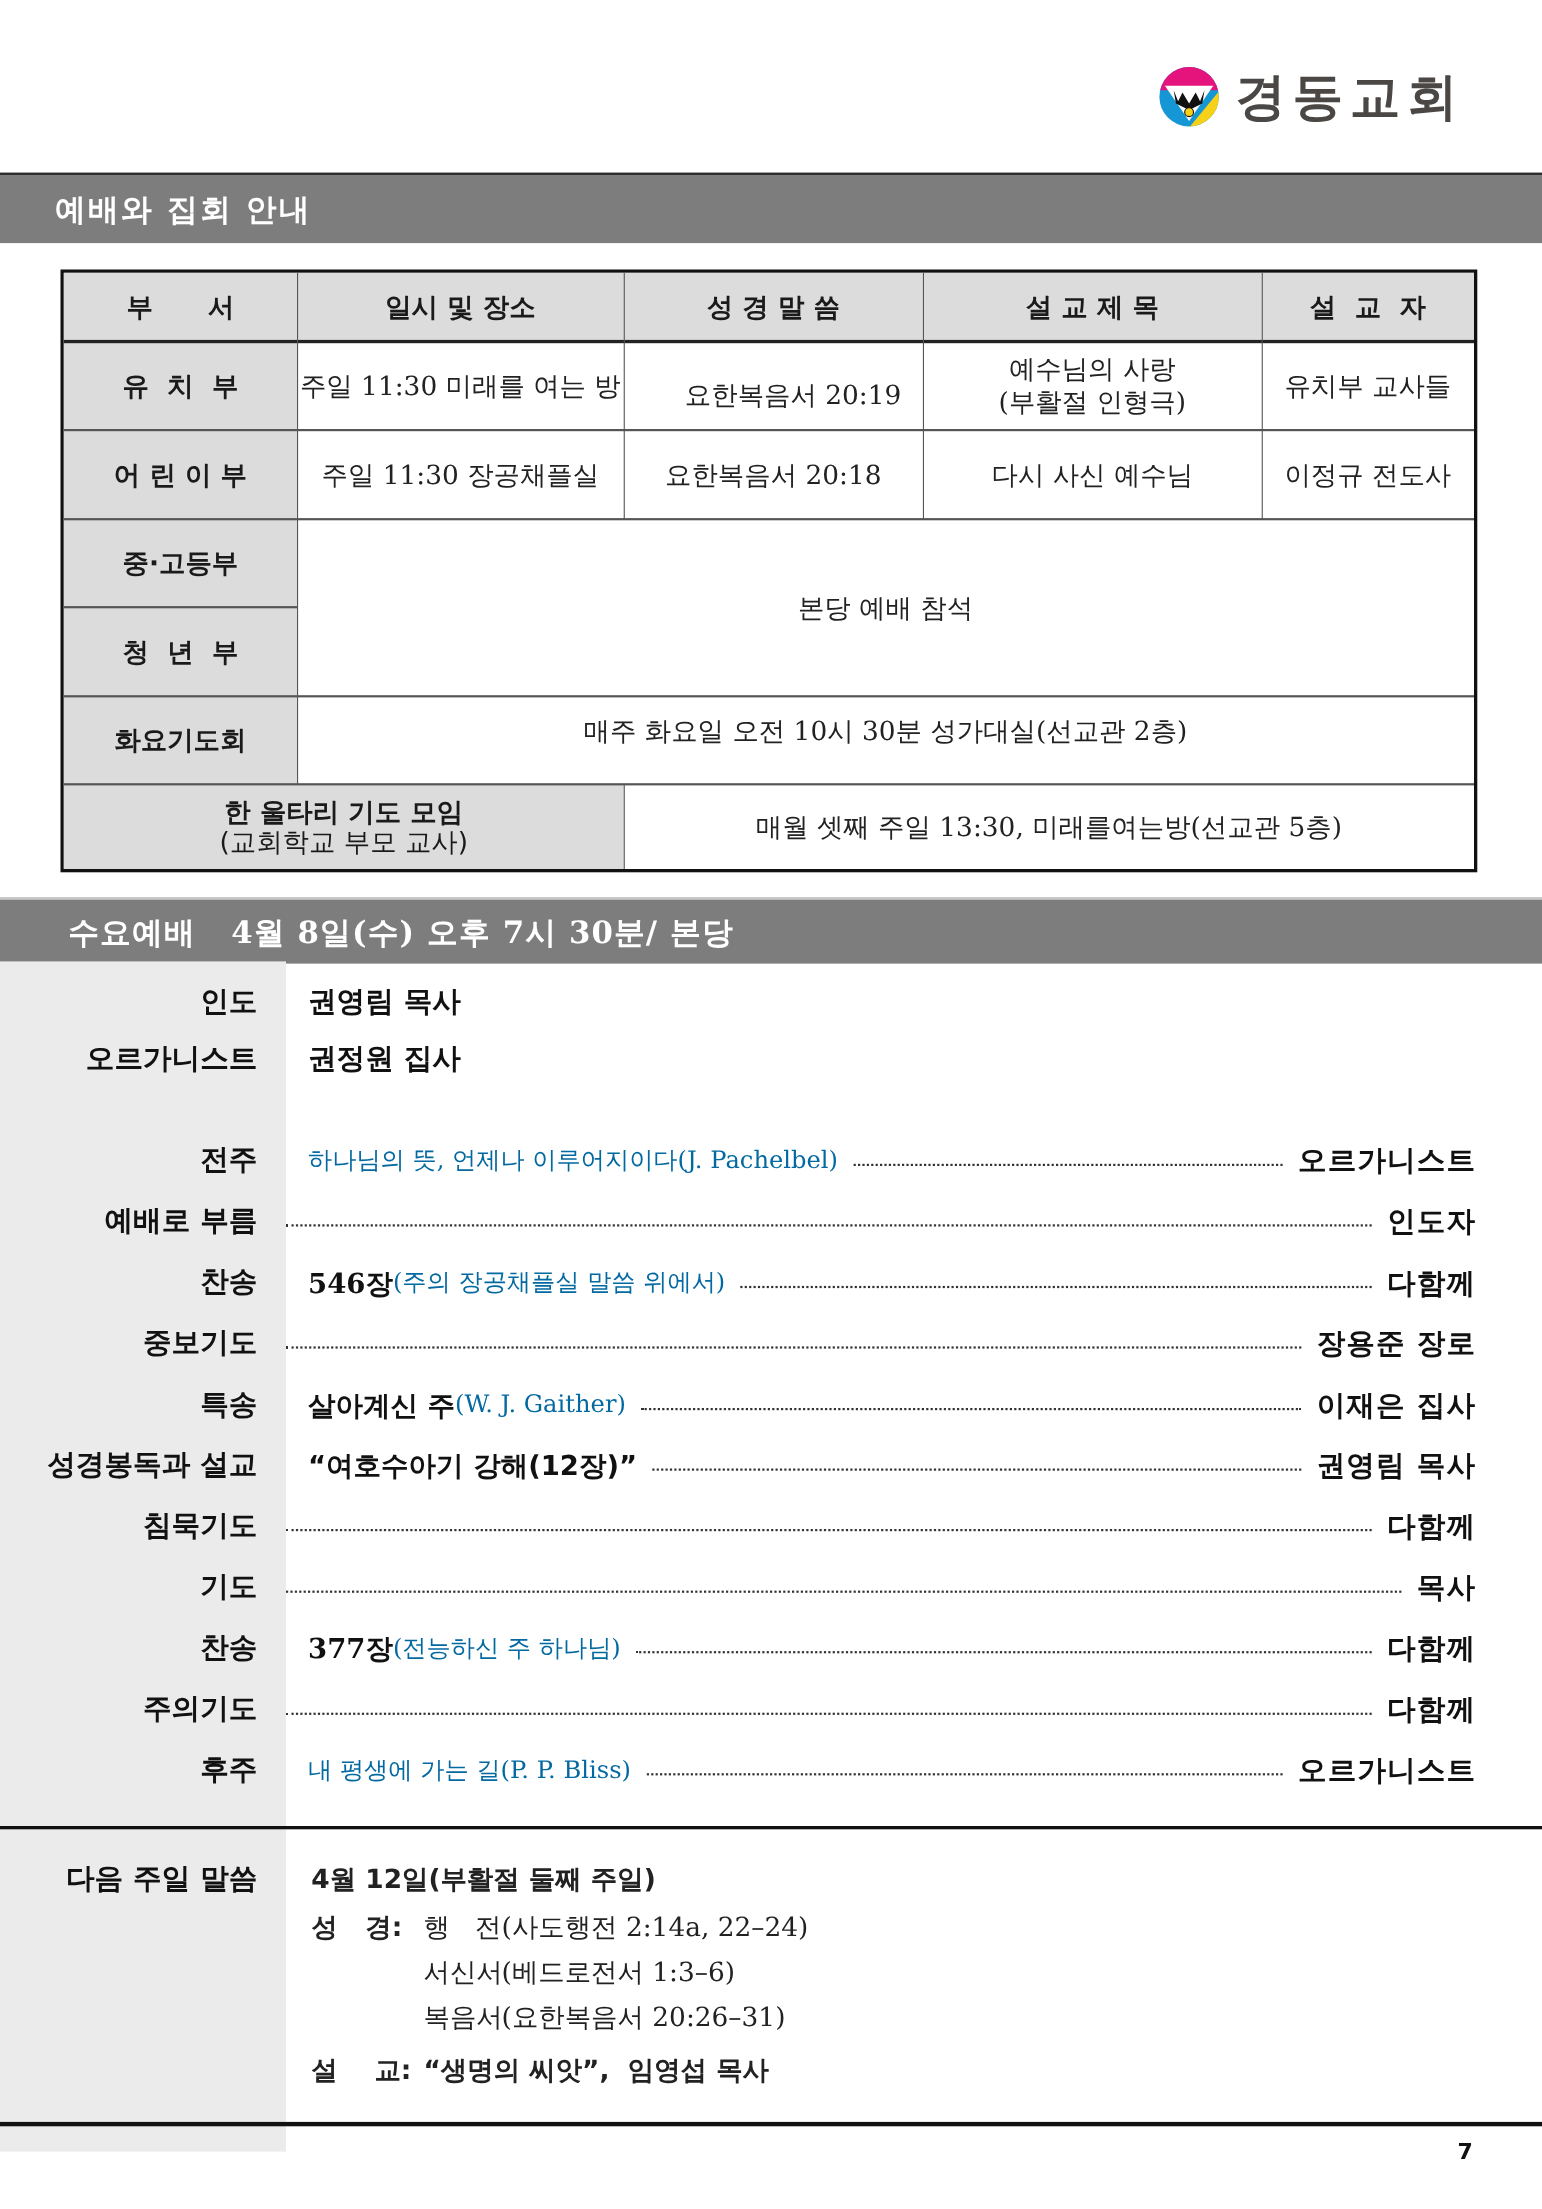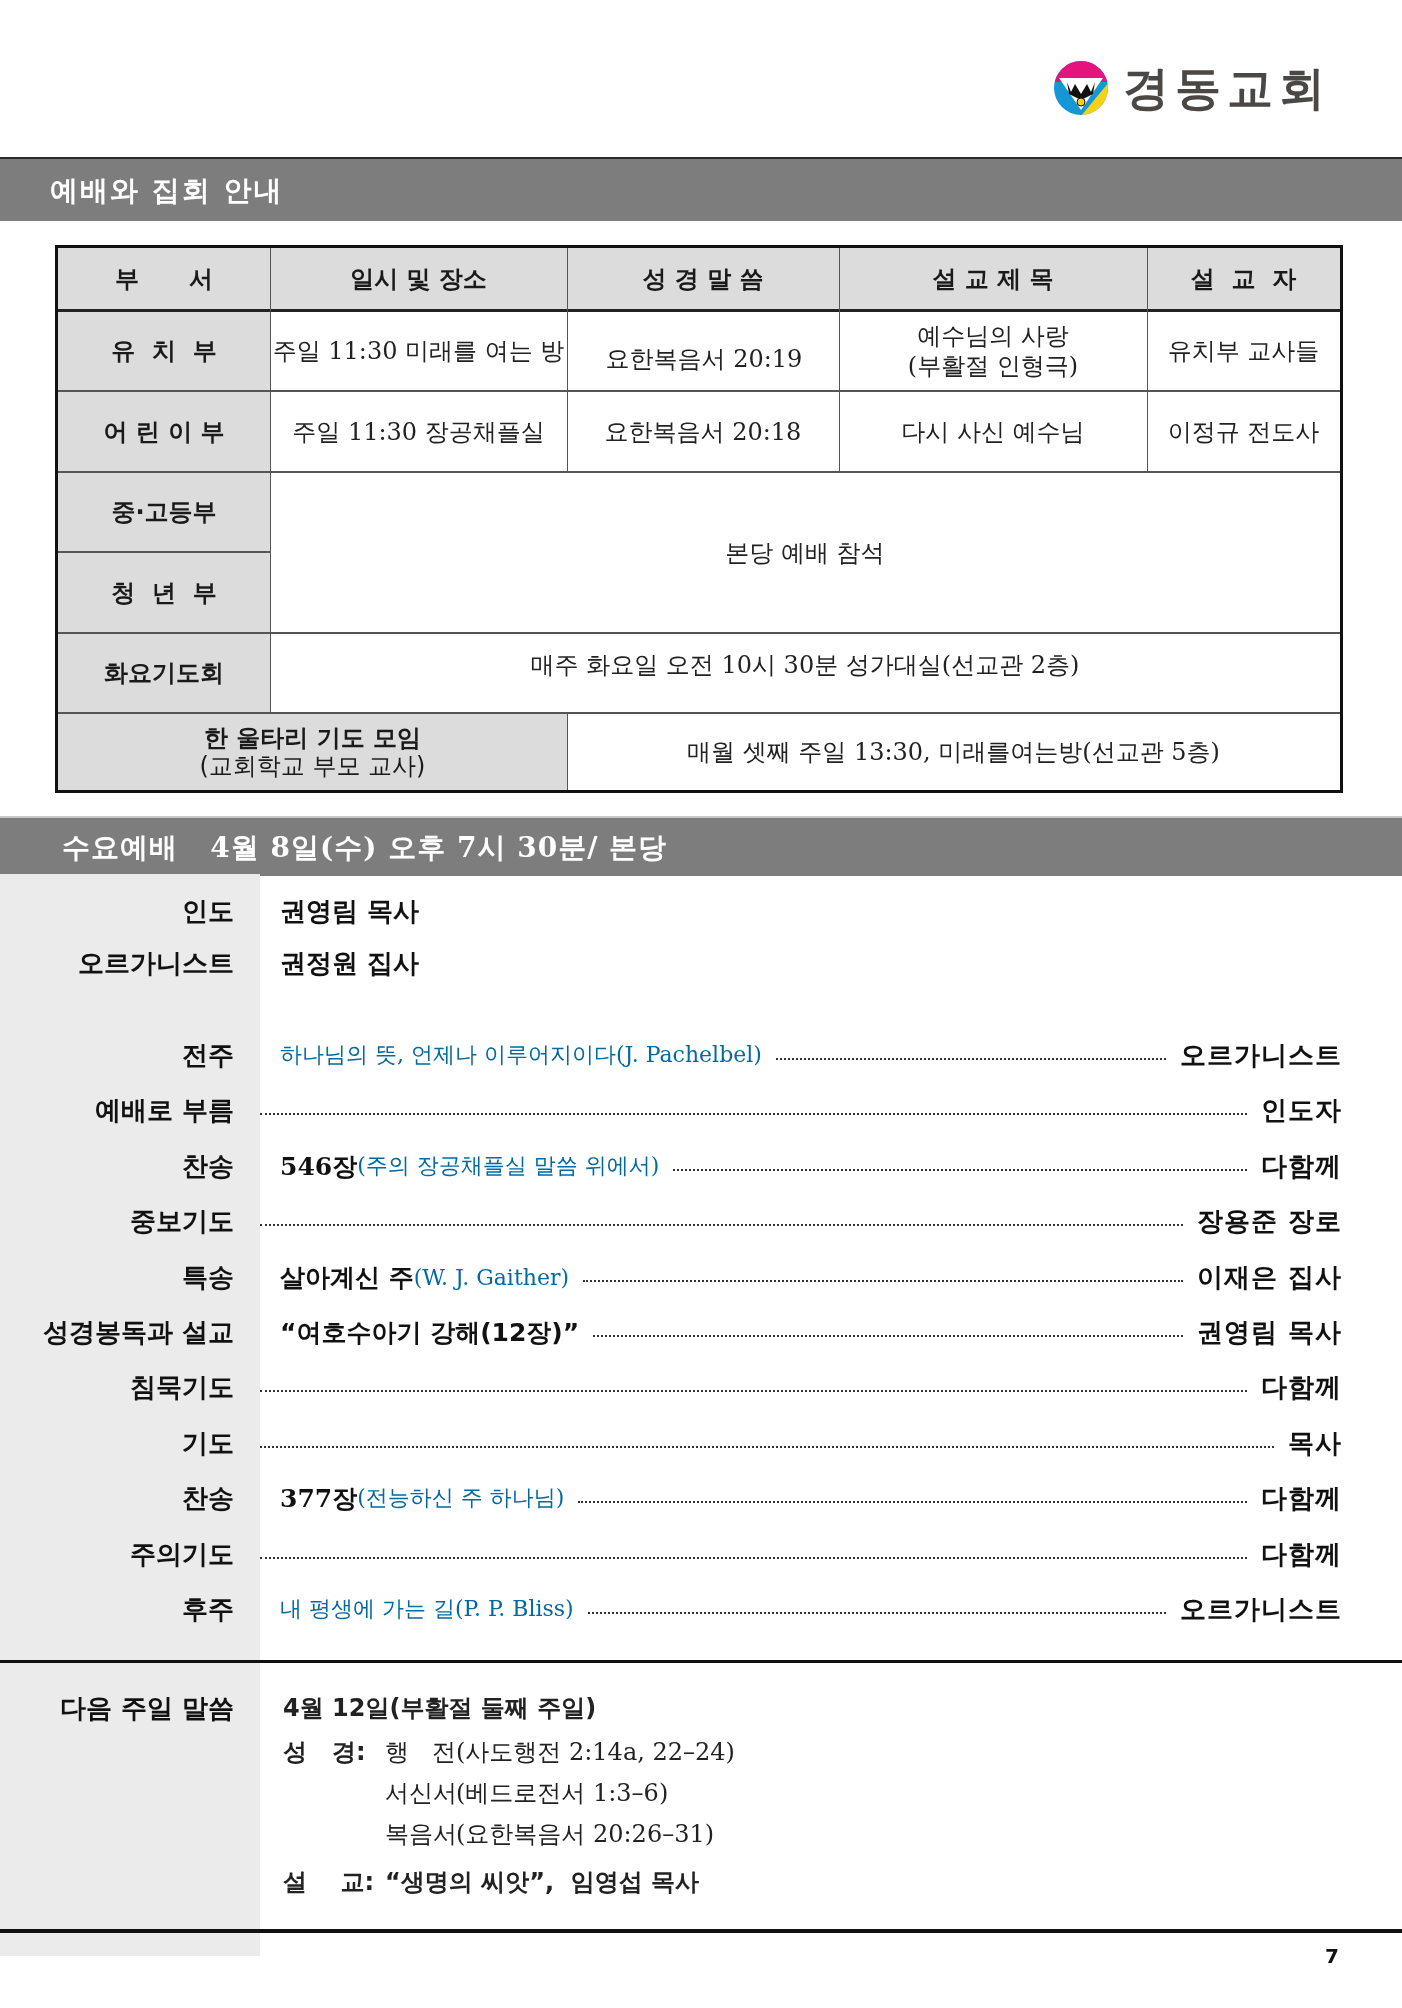--- a/index.html
+++ b/index.html
@@ -89,21 +89,21 @@
 <div class="sched">
 
   <div class="cell hd" style="left:0;top:0;width:212px;height:62px;white-space:pre;">부      서</div>
   <div class="cell hd" style="left:212px;top:0;width:297px;height:62px;">일시 및 장소</div>
   <div class="cell hd" style="left:509px;top:0;width:272px;height:62px;">성 경 말 씀</div>
   <div class="cell hd" style="left:781px;top:0;width:308px;height:62px;">설 교 제 목</div>
   <div class="cell hd" style="left:1089px;top:0;width:193px;height:62px;white-space:pre;">설  교  자</div>
 
   <div class="cell rowh" style="left:0;top:62px;width:212px;height:81px;white-space:pre;">유  치  부</div>
   <div class="cell" style="left:212px;top:62px;width:297px;height:81px;">주일 11:30 미래를 여는 방</div>
-  <div class="cell" style="left:510px;top:62px;width:272px;height:97px;">요한복음서 20:19</div>
+  <div class="cell" style="left:527px;top:62px;width:272px;height:97px;">요한복음서 20:19</div>
   <div class="cell" style="left:781px;top:62px;width:308px;height:81px;flex-direction:column;">
     <span>예수님의 사랑</span>
     <span>(부활절 인형극)</span>
   </div>
   <div class="cell" style="left:1089px;top:62px;width:193px;height:81px;">유치부 교사들</div>
 
   <div class="cell rowh" style="left:0;top:143px;width:212px;height:81px;white-space:pre;">어 린 이 부</div>
   <div class="cell" style="left:212px;top:143px;width:297px;height:81px;">주일 11:30 장공채플실</div>
   <div class="cell" style="left:509px;top:143px;width:272px;height:81px;">요한복음서 20:18</div>
   <div class="cell" style="left:781px;top:143px;width:308px;height:81px;">다시 사신 예수님</div>

